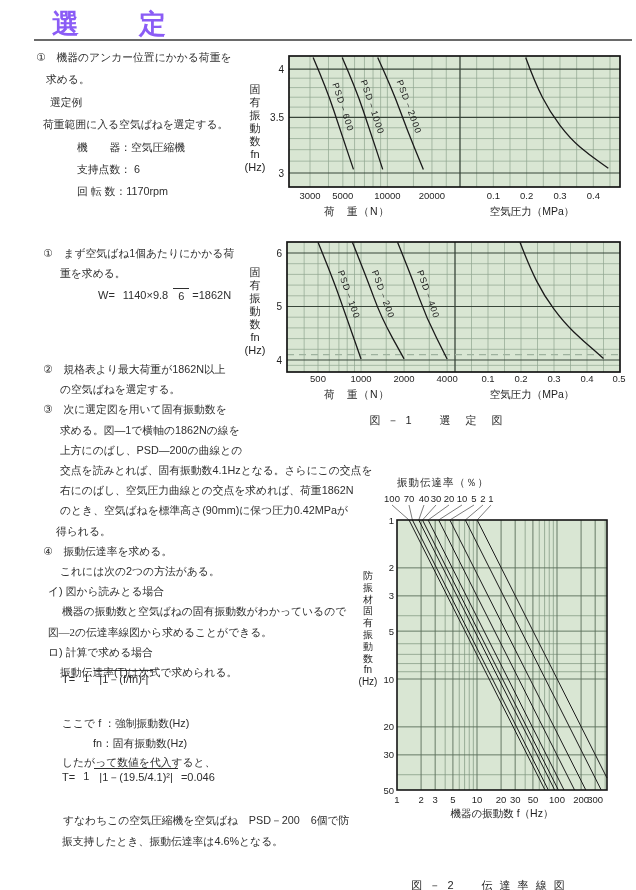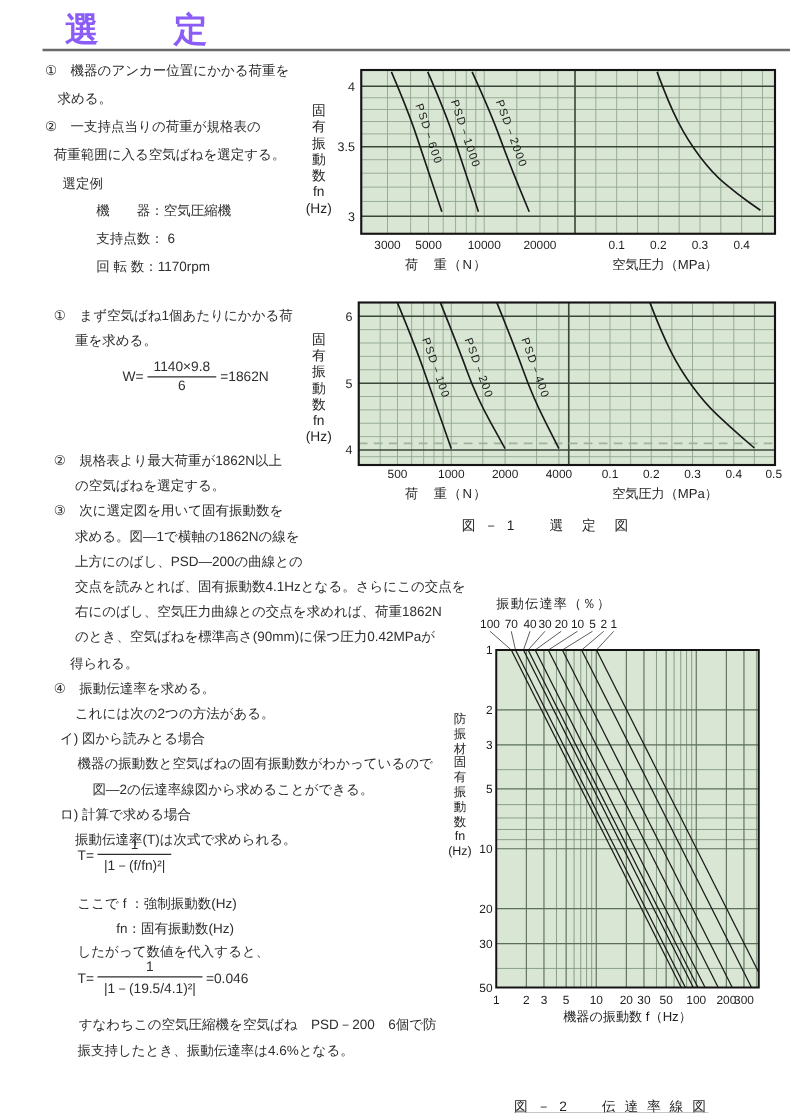--- a/index.html
+++ b/index.html
@@ -3,42 +3,41 @@
 <meta charset="utf-8">
 <style>
   html,body{margin:0;padding:0;}
   body{width:636px;height:890px;background:#ffffff;position:relative;overflow:hidden;
        font-family:"Liberation Sans","DejaVu Sans",sans-serif;color:#2b2b2b;}
   #page-title{position:absolute;left:52px;top:6px;font-size:27px;font-weight:bold;color:#8b5cf6;
        letter-spacing:2px;margin:0;}
   #title-rule{position:absolute;left:34px;top:39px;width:598px;height:2px;background:#6a6a6a;}
   .tcol{position:absolute;left:36px;white-space:nowrap;font-size:10.8px;color:#2e2e2e;}
   .formula{position:absolute;display:flex;align-items:center;font-size:11px;color:#2e2e2e;white-space:nowrap;}
-  .frac{display:inline-flex;flex-direction:column;align-items:center;margin:0 3px;}
+  .frac{display:inline-flex;flex-direction:row;align-items:center;margin:0 3px;}
   .frac .num{padding:0 5px 1px 5px;}
   .frac .den{border-top:1px solid #2e2e2e;padding:1px 5px 0 5px;width:100%;box-sizing:border-box;text-align:center;}
   .ylab{position:absolute;display:flex;flex-direction:column;align-items:center;color:#1f1f1f;}
   .ylab div{white-space:nowrap;text-align:center;}
   .axlab{position:absolute;text-align:center;font-size:10.5px;color:#1f1f1f;white-space:nowrap;}
   .cap{position:absolute;text-align:center;font-size:11px;color:#1f1f1f;letter-spacing:2px;white-space:nowrap;}
   svg{position:absolute;}
   svg text{font-family:"Liberation Sans","DejaVu Sans",sans-serif;}
 </style>
 </head>
 <body>
 
 <h1 id="page-title">選　　定</h1>
 <div id="title-rule"></div>
 
 <div class="tcol" style="top:46px;line-height:22.4px;">
     <div>①　機器のアンカー位置にかかる荷重を</div>
     <div style="margin-left: 10px;">求める。</div>
-    <div>②　一支持点当りの荷重が規格表の</div>
+    <div style="margin-left: 14px;">選定例</div>
     <div style="margin-left: 7px;">荷重範囲に入る空気ばねを選定する。</div>
-    <div style="margin-left: 14px;">選定例</div>
     <div style="margin-left: 41px;">機　　器：空気圧縮機</div>
     <div style="margin-left: 41px;">支持点数： 6</div>
     <div style="margin-left: 41px;">回 転 数：1170rpm</div>
   </div>
 <div class="tcol" style="top:243px;line-height:20.3px;">
     <div style="margin-left: 7px;">①　まず空気ばね1個あたりにかかる荷</div>
     <div style="margin-left: 24px;">重を求める。</div>
   </div>
 <div class="formula" style="left:98px;top:288px;">
   <span>W=</span>
@@ -55,21 +54,21 @@
     <div style="margin-left: 24px;">求める。図―1で横軸の1862Nの線を</div>
     <div style="margin-left: 24px;">上方にのばし、PSD―200の曲線との</div>
     <div style="margin-left: 24px;">交点を読みとれば、固有振動数4.1Hzとなる。さらにこの交点を</div>
     <div style="margin-left: 24px;">右にのばし、空気圧力曲線との交点を求めれば、荷重1862N</div>
     <div style="margin-left: 24px;">のとき、空気ばねを標準高さ(90mm)に保つ圧力0.42MPaが</div>
     <div style="margin-left: 20px;">得られる。</div>
     <div style="margin-left: 7px;">④　振動伝達率を求める。</div>
     <div style="margin-left: 24px;">これには次の2つの方法がある。</div>
     <div style="margin-left: 12px;">イ) 図から読みとる場合</div>
     <div style="margin-left: 26px;">機器の振動数と空気ばねの固有振動数がわかっているので</div>
-    <div style="margin-left: 38px;">図―2の伝達率線図から求めることができる。</div>
+    <div style="margin-left: 12px; font-family: Liberation Serif, serif;">図―2の伝達率線図から求めることができる。</div>
     <div style="margin-left: 12px;">ロ) 計算で求める場合</div>
     <div style="margin-left: 24px;">振動伝達率(T)は次式で求められる。</div>
   </div>
 <div class="formula" style="left:62px;top:670px;">
   <span>T=</span>
   <span class="frac">
     <span class="num">1</span>
     <span class="den">|1－(f/fn)²|</span>
   </span>
   <span></span>

